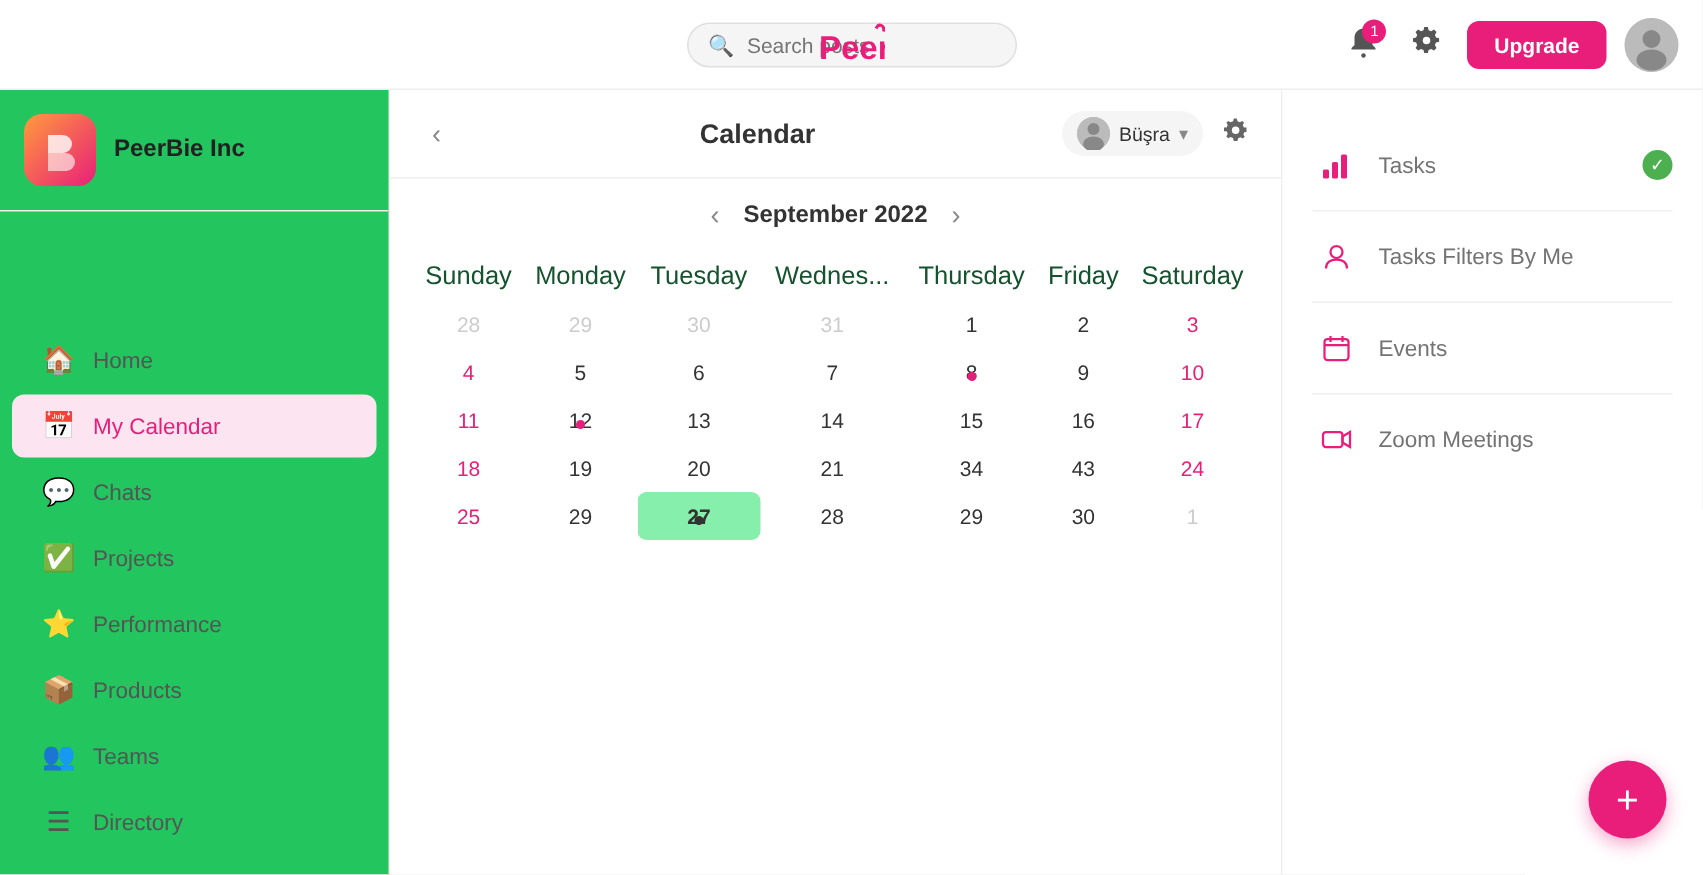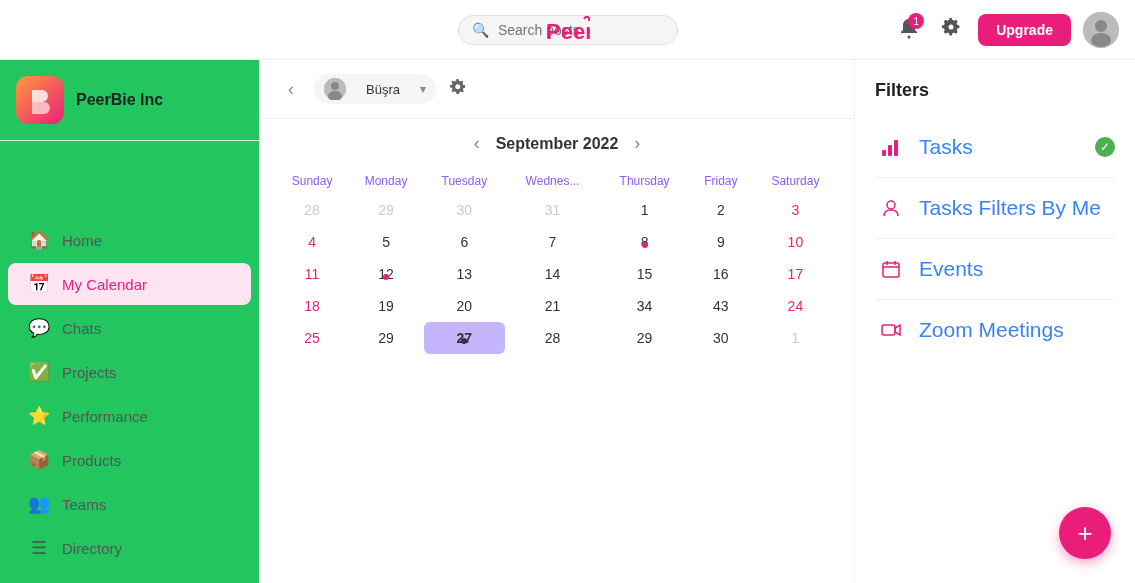--- a/index.html
+++ b/index.html
@@ -199,21 +199,21 @@
       background: none;
       border: none;
       cursor: pointer;
       font-size: 18px;
       color: #888;
       padding: 4px 8px;
     }
     .cal-user-pill {
       display: flex;
       align-items: center;
-      gap: 20px;
+      gap: 6px;
       background: #f5f5f5;
       border-radius: 20px;
       padding: 4px 10px;
       font-size: 13px;
       color: #333;
       cursor: pointer;
     }
     .cal-user-avatar {
       width: 22px;
       height: 22px;
@@ -250,37 +250,37 @@
       cursor: pointer;
       font-size: 18px;
       color: #888;
     }
     .calendar-grid {
       width: 100%;
       border-collapse: collapse;
     }
     .calendar-grid th {
       text-align: center;
-      font-size: 12px;
-      color: #8b5cf6;
+      font-size: 17px;
+      color: #14532d;
       padding: 6px 0;
       font-weight: 500;
     }
     .calendar-grid td {
       text-align: center;
       padding: 8px 4px;
       font-size: 14px;
       color: #333;
       position: relative;
       cursor: pointer;
     }
     .calendar-grid td.other-month { color: #ccc; }
     .calendar-grid td.weekend { color: #e91e7a; }
     .calendar-grid td.today {
-      background: #c4b5fd;
+      background: #86efac;
       border-radius: 6px;
       font-weight: 700;
     }
     .cal-dot {
       width: 6px;
       height: 6px;
       border-radius: 50%;
       background: #e91e7a;
       display: inline-block;
       position: absolute;
@@ -323,22 +323,22 @@
     .filter-icon {
       width: 32px;
       height: 32px;
       display: flex;
       align-items: center;
       justify-content: center;
       font-size: 16px;
       color: #e91e7a;
     }
     .filter-label {
-      font-size: 21px;
-      color: #3b82f6;
+      font-size: 15px;
+      color: #737373;
       font-weight: 500;
     }
     .filter-check {
       width: 20px;
       height: 20px;
       border-radius: 50%;
       background: #4caf50;
       display: flex;
       align-items: center;
       justify-content: center;
@@ -462,20 +462,21 @@
           <span>Directory</span>
         </div>
       </nav>
   </div>
 
   <div class="content-area">
 
     <div class="calendar-section">
       <div class="calendar-header">
         <button class="cal-nav-btn">‹</button>
+        <span class="cal-header-title">Calendar</span>
         <div class="cal-user-pill">
           <div class="cal-user-avatar">
             <svg width="22" height="22" viewBox="0 0 22 22">
               <circle cx="11" cy="11" r="11" fill="#bbb"></circle>
               <circle cx="11" cy="8" r="4" fill="#888"></circle>
               <ellipse cx="11" cy="18" rx="7" ry="5" fill="#888"></ellipse>
             </svg>
           </div>
           <span>Büşra</span>
           <span style="font-size:12px; color:#888;">▾</span>
@@ -550,21 +551,20 @@
                 <td><span class="cal-cell-inner">29</span></td>
                 <td><span class="cal-cell-inner">30</span></td>
                 <td class="other-month"><span class="cal-cell-inner">1</span></td>
               </tr>
             </tbody>
         </table>
       </div>
     </div>
 
     <div class="right-panel">
-      <div class="filters-title">Filters</div>
       <div id="filter-list">
           <div class="filter-item">
       <span class="filter-icon">
               <svg width="22" height="22" viewBox="0 0 22 22" fill="none">
                 <rect x="2" y="14" width="4" height="6" rx="1" fill="#e91e7a"></rect>
                 <rect x="8" y="9" width="4" height="11" rx="1" fill="#e91e7a"></rect>
                 <rect x="14" y="4" width="4" height="16" rx="1" fill="#e91e7a"></rect>
               </svg>
             </span>
       <span class="filter-label">Tasks</span>

